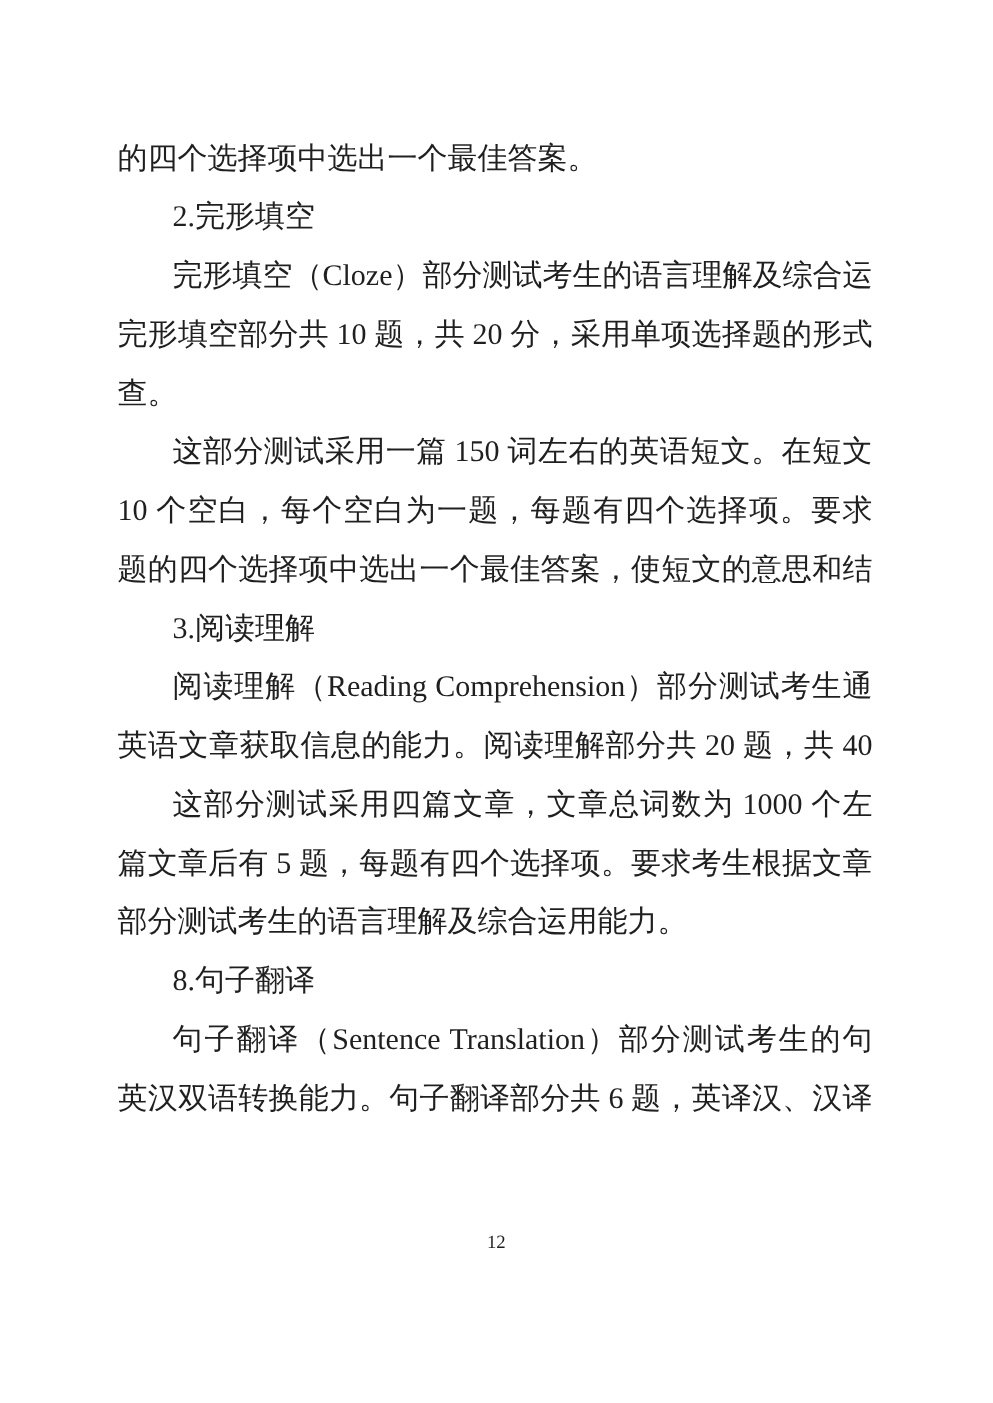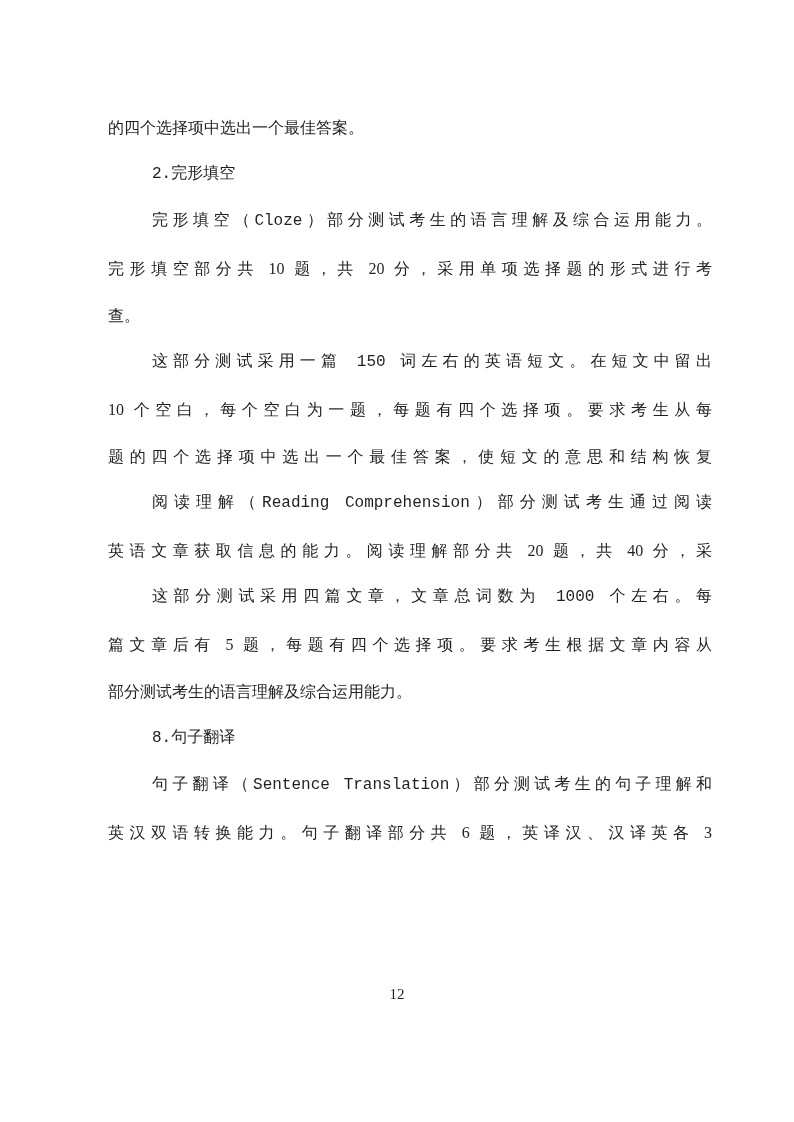--- a/index.html
+++ b/index.html
@@ -13,39 +13,39 @@
     color: #1f1f1f;
   }
   .page {
     position: absolute;
     left: 0; top: 0;
     width: 794px; height: 1122px;
     background: #ffffff;
   }
   .body-text {
     position: absolute;
-    left: 108px;
+    left: 94px;
     top: 104px;
     width: 604px;
-    font-size: 16px;
+    font-size: 24px;
   }
   .line {
     height: 47px;
     line-height: 47px;
     white-space: nowrap;
     overflow: hidden;
   }
   
   .j {
     white-space: normal;
     text-align: justify;
     text-align-last: justify;
   }
   
-  .ind { padding-left: 44px; font-family: Liberation Mono, monospace; }
+  .ind { padding-left: 44px; }
   .pagenum {
     position: absolute;
     left: 0;
     top: 984px;
     width: 794px;
     text-align: center;
     font-size: 15px;
     line-height: 20px;
     color: #1f1f1f;
   }
@@ -56,20 +56,21 @@
 <div class="page">
   <div class="body-text">
     <div class="line">的四个选择项中选出一个最佳答案。</div>
     <div class="line ind">2.完形填空</div>
     <div class="line ind j">完形填空（Cloze）部分测试考生的语言理解及综合运用能力。</div>
     <div class="line j">完形填空部分共 10 题，共 20 分，采用单项选择题的形式进行考</div>
     <div class="line">查。</div>
     <div class="line ind j">这部分测试采用一篇 150 词左右的英语短文。在短文中留出</div>
     <div class="line j">10 个空白，每个空白为一题，每题有四个选择项。要求考生从每</div>
     <div class="line j">题的四个选择项中选出一个最佳答案，使短文的意思和结构恢复</div>
+    <div class="line ind">3.阅读理解</div>
     <div class="line ind j">阅读理解（Reading Comprehension）部分测试考生通过阅读</div>
     <div class="line j">英语文章获取信息的能力。阅读理解部分共 20 题，共 40 分，采</div>
     <div class="line ind j">这部分测试采用四篇文章，文章总词数为 1000 个左右。每</div>
     <div class="line j">篇文章后有 5 题，每题有四个选择项。要求考生根据文章内容从</div>
     <div class="line">部分测试考生的语言理解及综合运用能力。</div>
     <div class="line ind">8.句子翻译</div>
     <div class="line ind j">句子翻译（Sentence Translation）部分测试考生的句子理解和</div>
     <div class="line j">英汉双语转换能力。句子翻译部分共 6 题，英译汉、汉译英各 3</div>
   </div>
   <div class="pagenum">12</div>

